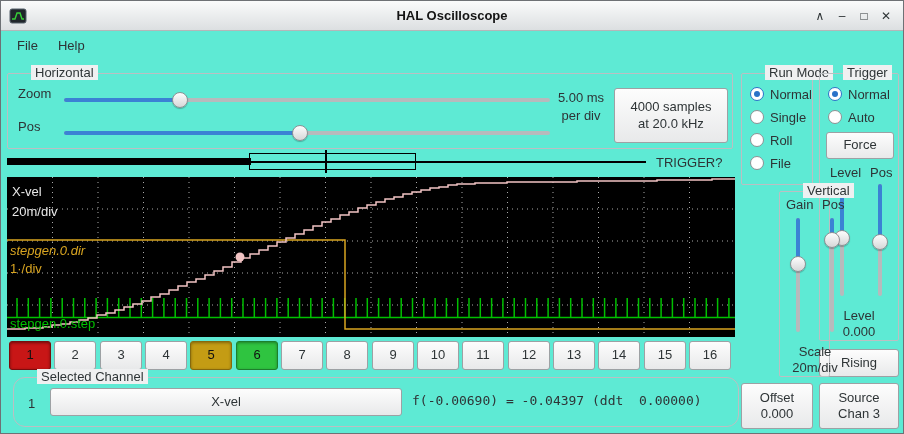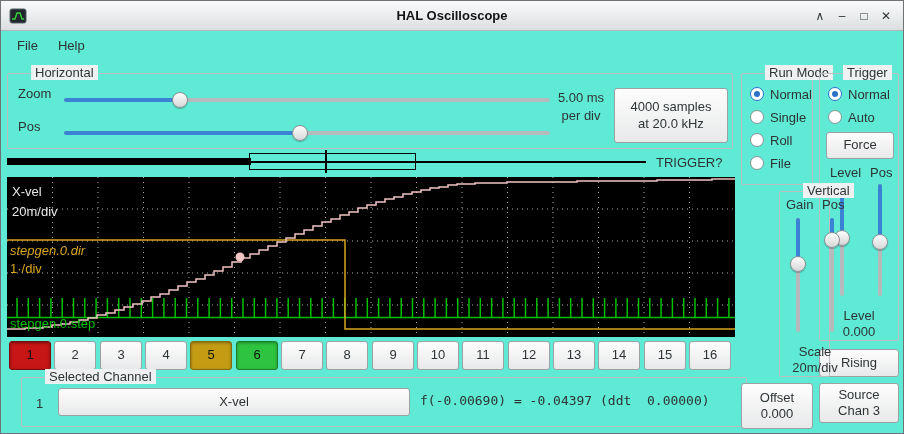--- a/index.html
+++ b/index.html
@@ -166,21 +166,21 @@
   <button class="btn chan-btn" style="left:325px;">8</button>
   <button class="btn chan-btn" style="left:371px;">9</button>
   <button class="btn chan-btn" style="left:416px;">10</button>
   <button class="btn chan-btn" style="left:461px;">11</button>
   <button class="btn chan-btn" style="left:507px;">12</button>
   <button class="btn chan-btn" style="left:552px;">13</button>
   <button class="btn chan-btn" style="left:597px;">14</button>
   <button class="btn chan-btn" style="left:643px;">15</button>
   <button class="btn chan-btn" style="left:688px;">16</button>
 
-  <div class="group" style="left:20px; top:376px; width:726px; height:50px;">
+  <div class="group" style="left:12px; top:376px; width:726px; height:50px;border-radius:12px;">
     <span class="group-label">Selected Channel</span>
     <div class="abs" style="left:14px; top:18px;">1</div>
     <div class="btn abs" style="left:36px; top:10px; width:352px; height:28px;">
       <span>X-vel</span>
     </div>
     <div class="abs mono" style="left:398px; top:15px; font-size:13px;">f(-0.00690) = -0.04397 (ddt  0.00000)</div>
   </div>
 
   <div class="group" style="left:740px; top:72px; width:72px; height:112px;">
     <span class="group-label">Run Mode</span>
@@ -227,21 +227,21 @@
       <div class="fill" style="height:58px;"></div>
       <div class="handle" style="top:50px;"></div>
     </div>
     <div class="abs center" style="left:0; top:234px; width:78px;">Level</div>
     <div class="abs center" style="left:0; top:250px; width:78px;">0.000</div>
   </div>
 
   <div class="btn abs" style="left:818px; top:348px; width:80px; height:28px;">
     <span>Rising</span>
   </div>
-  <div class="btn abs" style="left:818px; top:382px; width:80px; height:40px;">
+  <div class="btn abs" style="left:818px; top:382px; width:80px; height:46px;">
     <span>Source</span>
     <span>Chan 3</span>
   </div>
 
   <div class="group" style="left:778px; top:190px; width:51px; height:186px;">
     <span class="group-label">Vertical</span>
     <div class="abs" style="left:6px; top:5px;">Gain</div>
     <div class="abs" style="left:42px; top:5px;">Pos</div>
     <div class="vslider" style="left:10px; top:26px; height:114px;">
       <div class="track"></div>

